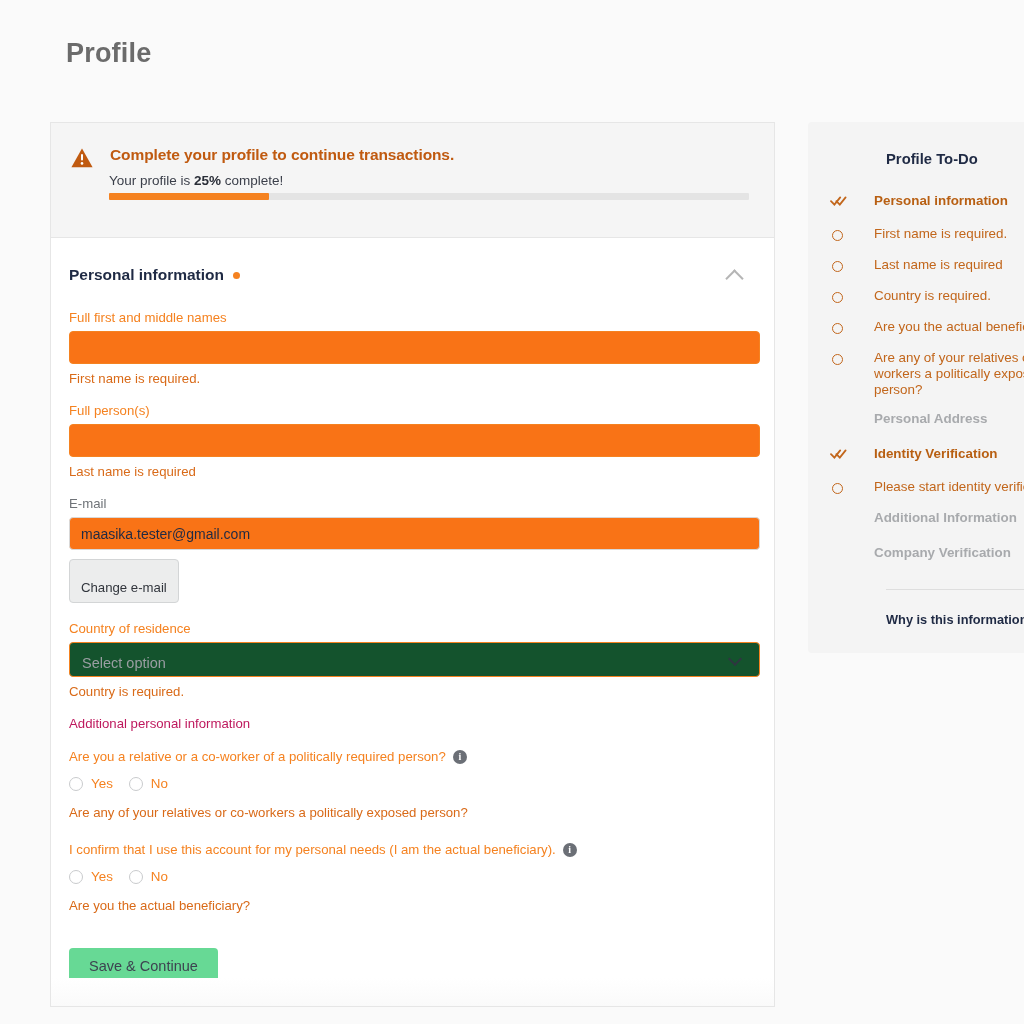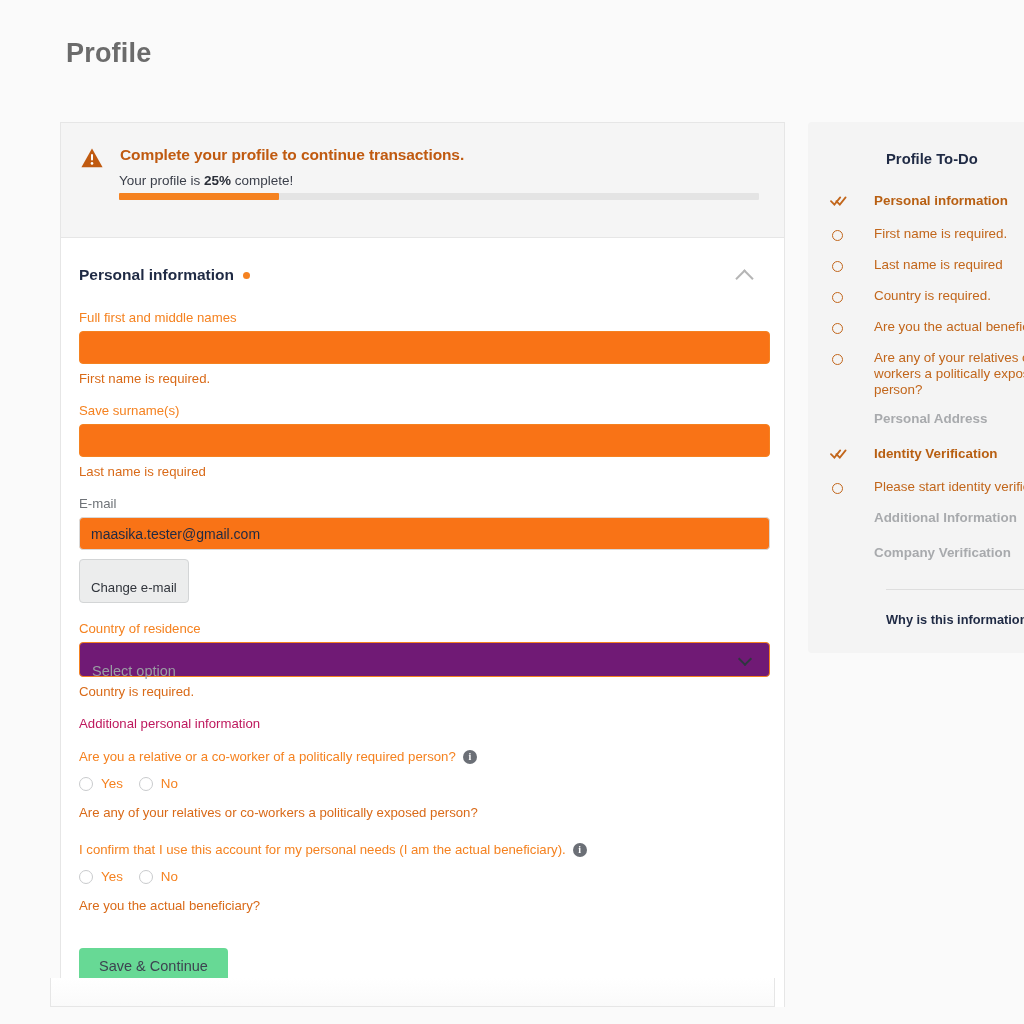--- a/index.html
+++ b/index.html
@@ -22,21 +22,21 @@
     left: 66px; top: 38px;
     font-size: 27px;
     font-weight: bold;
     color: #6b6b6b;
     letter-spacing: 0.2px;
   }
 
   
   .main-card {
     position: absolute;
-    left: 60px; top: 122px;
+    left: 50px; top: 122px;
     width: 725px;
     height: 885px;
     background: #ffffff;
     border: 1px solid #e6e6e6;
     border-bottom: none;
     overflow: hidden;
   }
 
   
   .alert-banner {
@@ -164,23 +164,23 @@
     font-family: "Liberation Sans", sans-serif;
   }
 
   .select-wrap { position: relative; }
   .select-box {
     display: block;
     width: 691px;
     height: 35px;
     border: 1px solid #f58220;
     border-radius: 4px;
-    background: #701a75;
+    background: #14532d;
     font-size: 14.5px;
-    padding: 12px 12px;
+    padding: 4px 12px;
     color: #9a9ea3;
     line-height: 33px;
     cursor: pointer;
   }
   .select-caret {
     position: absolute;
     right: 16px; top: 12px;
     width: 10px; height: 10px;
     pointer-events: none;
   }
@@ -382,21 +382,21 @@
 
       
       <div class="field">
         <label class="field-label">Full first and middle names</label>
         <input class="text-input" type="text" value="" style="">
         <div class="field-error">First name is required.</div>
       </div>
 
       
       <div class="field">
-        <label class="field-label">Save surname(s)</label>
+        <label class="field-label">Full person(s)</label>
         <input class="text-input" type="text" value="" style="">
         <div class="field-error">Last name is required</div>
       </div>
 
       
       <div class="field">
         <label class="field-label neutral">E-mail</label>
         <input class="text-input neutral" type="text" readonly="" value="maasika.tester@gmail.com" style="">
         <button class="btn-secondary">Change e-mail</button>
       </div>

